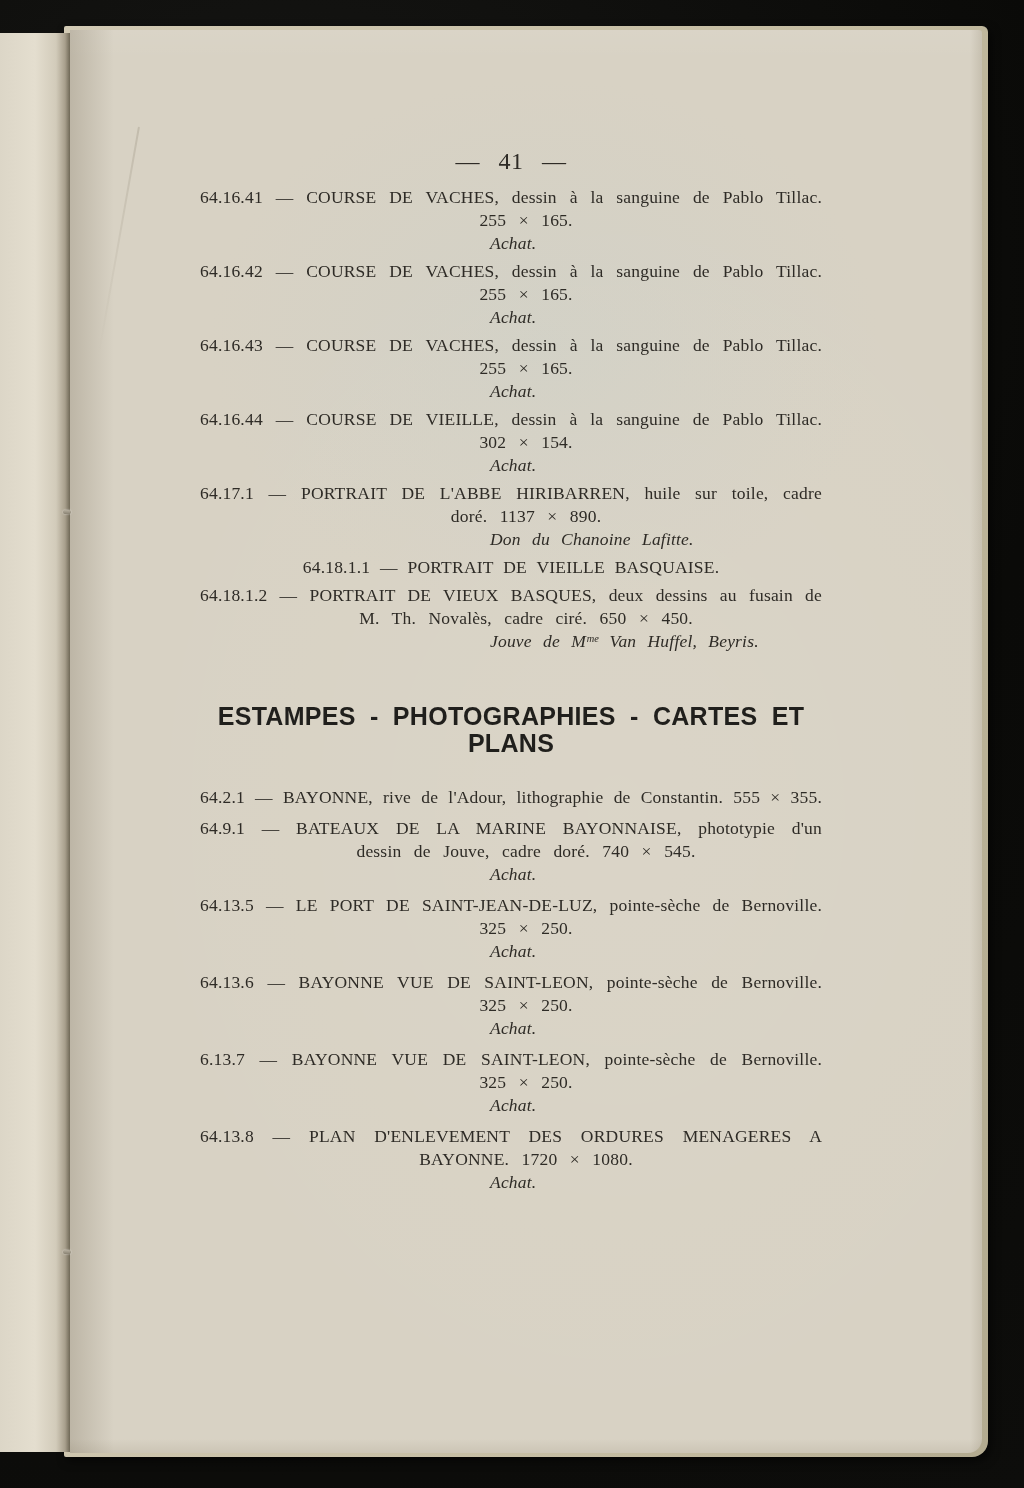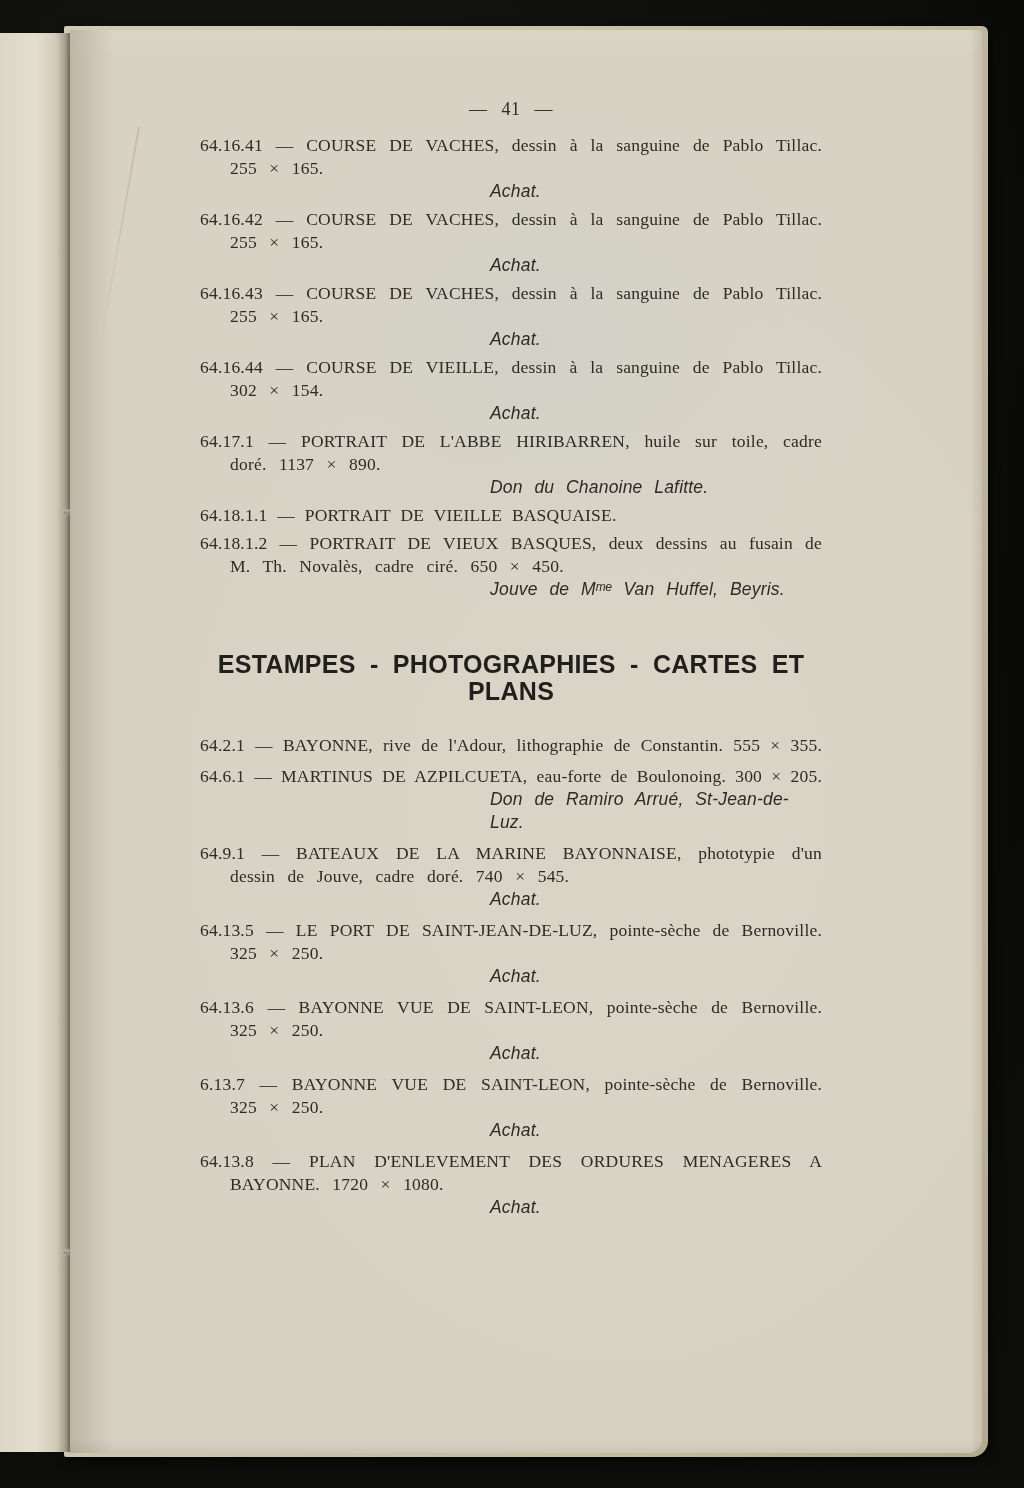--- a/index.html
+++ b/index.html
@@ -54,36 +54,36 @@
     position:absolute;left:63px;width:8px;height:4px;border-radius:2px;
     background:linear-gradient(180deg,#b5ae9e,#8a8373);
     box-shadow:0 0 2px rgba(255,255,255,0.7);
   }
   .staple.top{top:510px;}
   .staple.bottom{top:1250px;}
 
   
   .content{position:absolute;left:130px;top:0;width:622px;color:var(--ink);}
   .pageno{
-    margin-top:68px;text-align:center;
-    font-size:18px;line-height:23px;word-spacing:0.5em;letter-spacing:0.5px;
+    margin-top:120px;text-align:center;
+    font-size:24px;line-height:23px;word-spacing:0.5em;letter-spacing:0.5px;
   }
   .catalog-section.section-0{margin-top:13px;}
   .entry{margin-bottom:5px;}
   .section-1 .entry{margin-bottom:8px;}
   .line{
     font-size:17.5px;line-height:23px;letter-spacing:0.2px;word-spacing:0.30em;
-    text-align:left;
+    text-align:center;
   }
   .line.justify{text-align:justify;text-align-last:justify;word-spacing:normal;}
   .line.indent{padding-left:30px;word-spacing:0.45em;}
   .credit{
     font-style:italic;font-size:17.5px;line-height:23px;
     padding-left:290px;word-spacing:0.38em;letter-spacing:0.2px;
-    font-family:Liberation Sans, sans-serif;
+    font-family:Liberation Serif, serif;
   }
   .section-heading{
     margin:50px 0 29px;text-align:center;
     font-family:"Liberation Sans","DejaVu Sans",sans-serif;
     font-weight:700;font-size:25px;line-height:27px;
     color:var(--heading-ink);word-spacing:0.28em;letter-spacing:0.3px;
   }
 </style>
 </head>
 <body>
@@ -130,24 +130,20 @@
             <div class="line indent">M. Th. Novalès, cadre ciré. 650 × 450.</div>
             <div class="credit">Jouve de Mᵐᵉ Van Huffel, Beyris.</div>
           </div>
         </div>
         <div class="catalog-section section-1">
           <div class="section-heading">ESTAMPES - PHOTOGRAPHIES - CARTES ET PLANS</div>
           <div class="entry">
             <div class="line justify">64.2.1 — BAYONNE, rive de l'Adour, lithographie de Constantin. 555 × 355.</div>
           </div>
           <div class="entry">
-            <div class="line justify">64.6.1 — MARTINUS DE AZPILCUETA, eau-forte de Boulonoing. 300 × 205.</div>
-            <div class="credit">Don de Ramiro Arrué, St-Jean-de-Luz.</div>
-          </div>
-          <div class="entry">
             <div class="line justify">64.9.1 — BATEAUX DE LA MARINE BAYONNAISE, phototypie d'un</div>
             <div class="line indent">dessin de Jouve, cadre doré. 740 × 545.</div>
             <div class="credit">Achat.</div>
           </div>
           <div class="entry">
             <div class="line justify">64.13.5 — LE PORT DE SAINT-JEAN-DE-LUZ, pointe-sèche de Bernoville.</div>
             <div class="line indent">325 × 250.</div>
             <div class="credit">Achat.</div>
           </div>
           <div class="entry">

